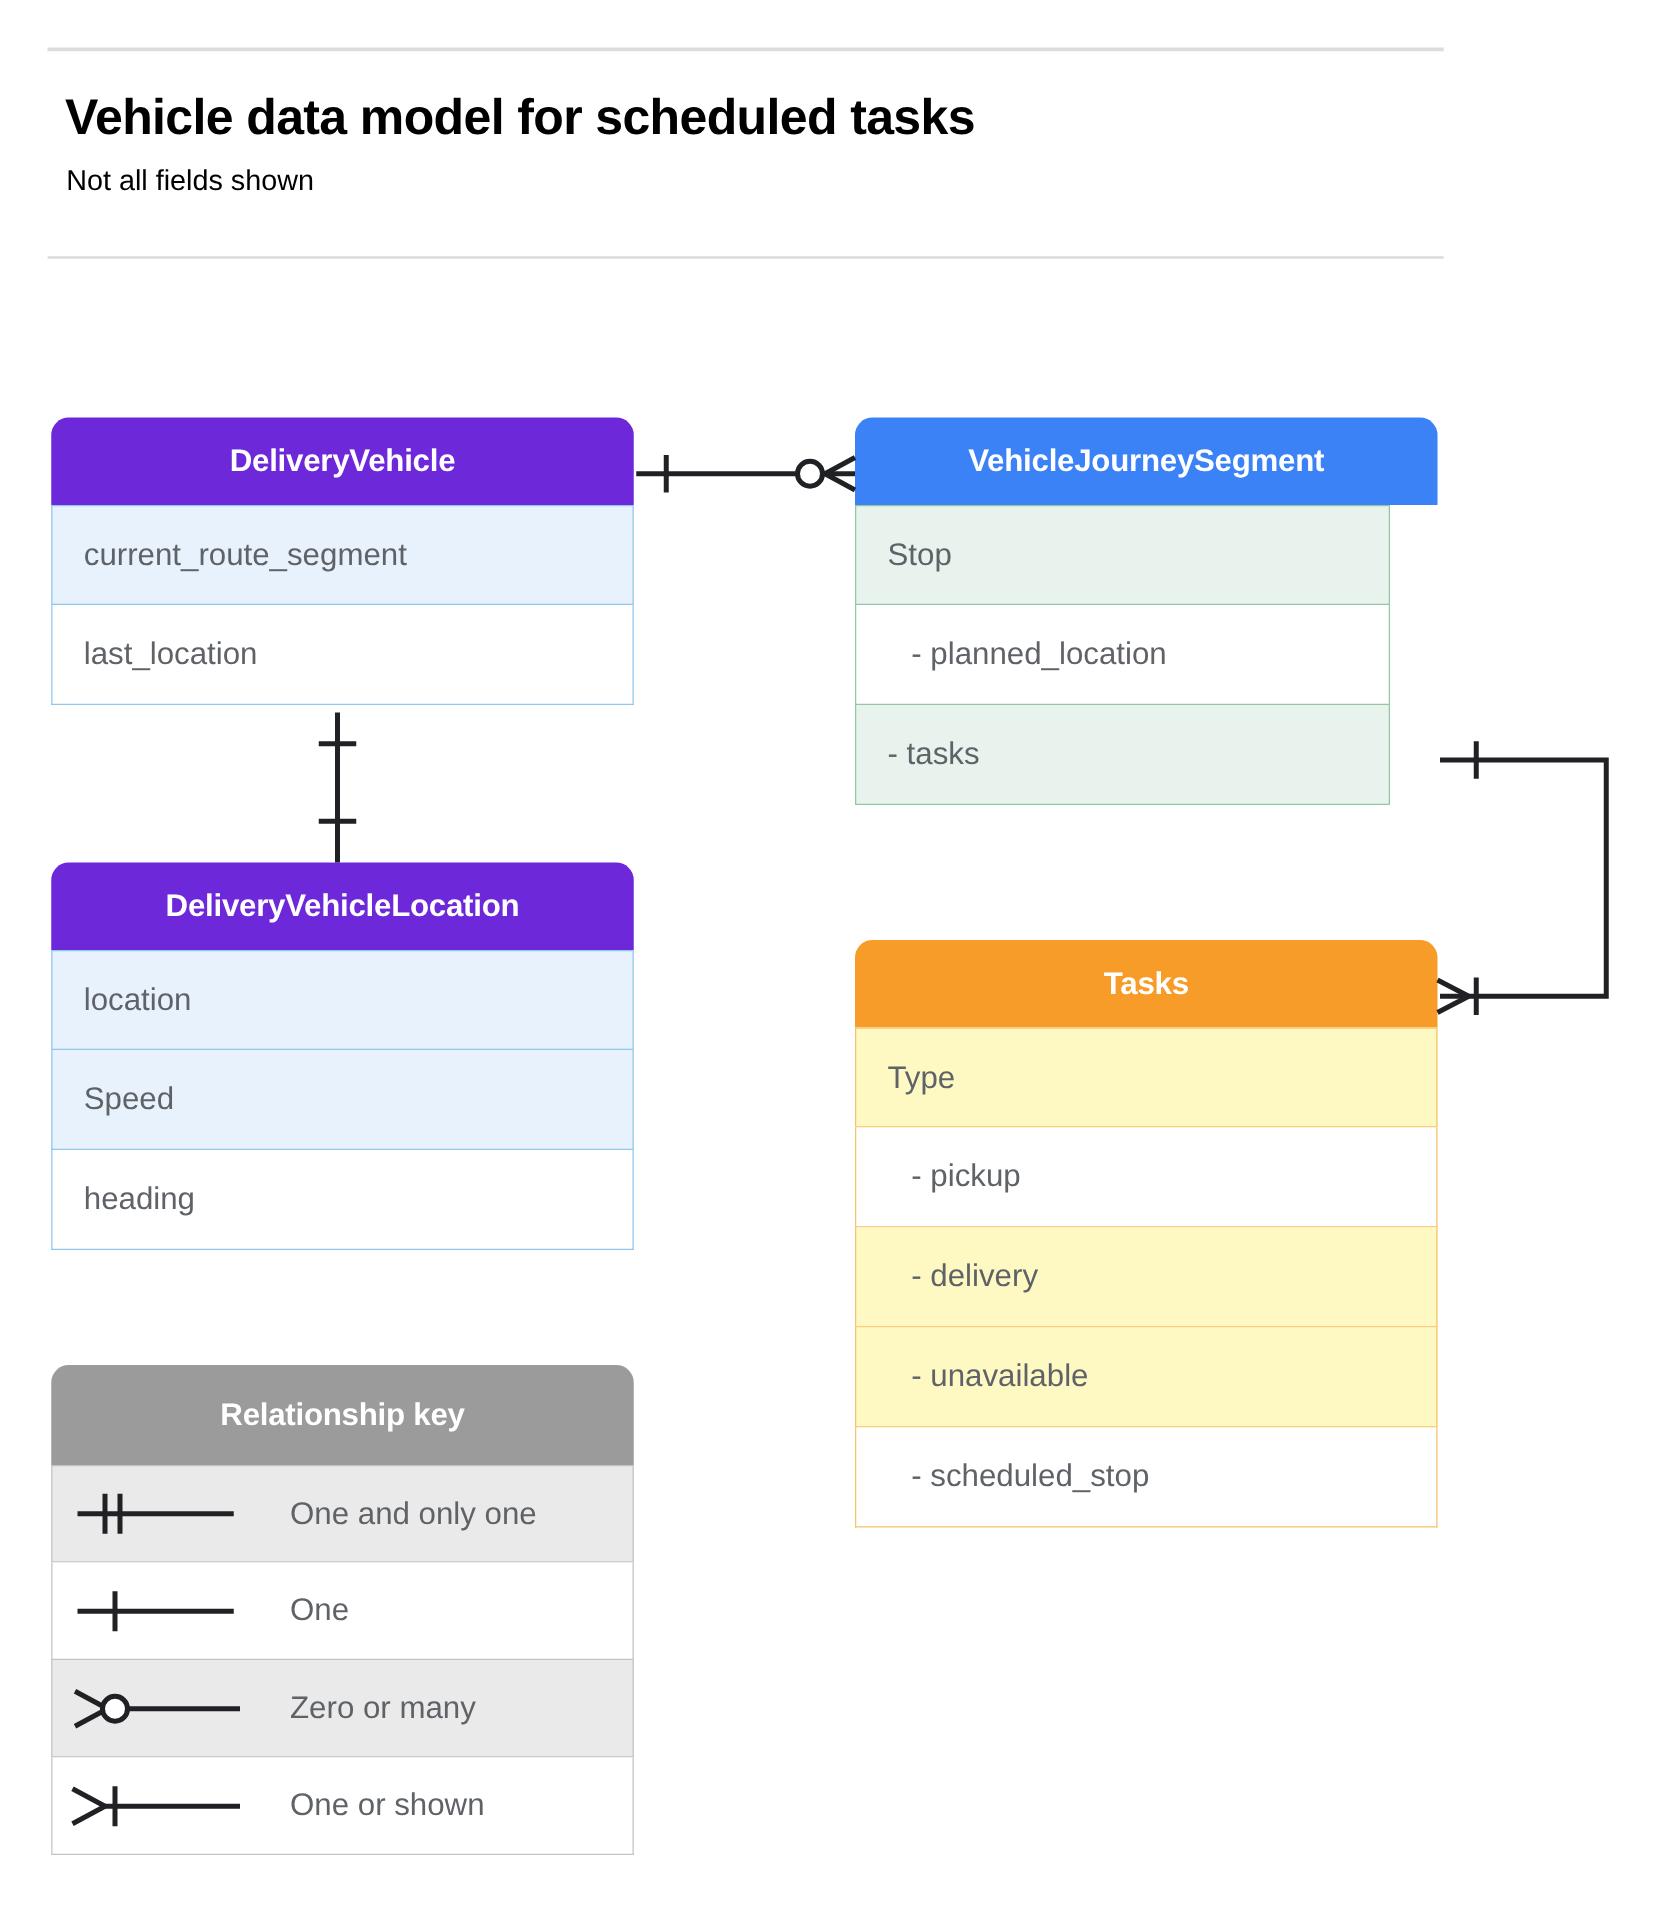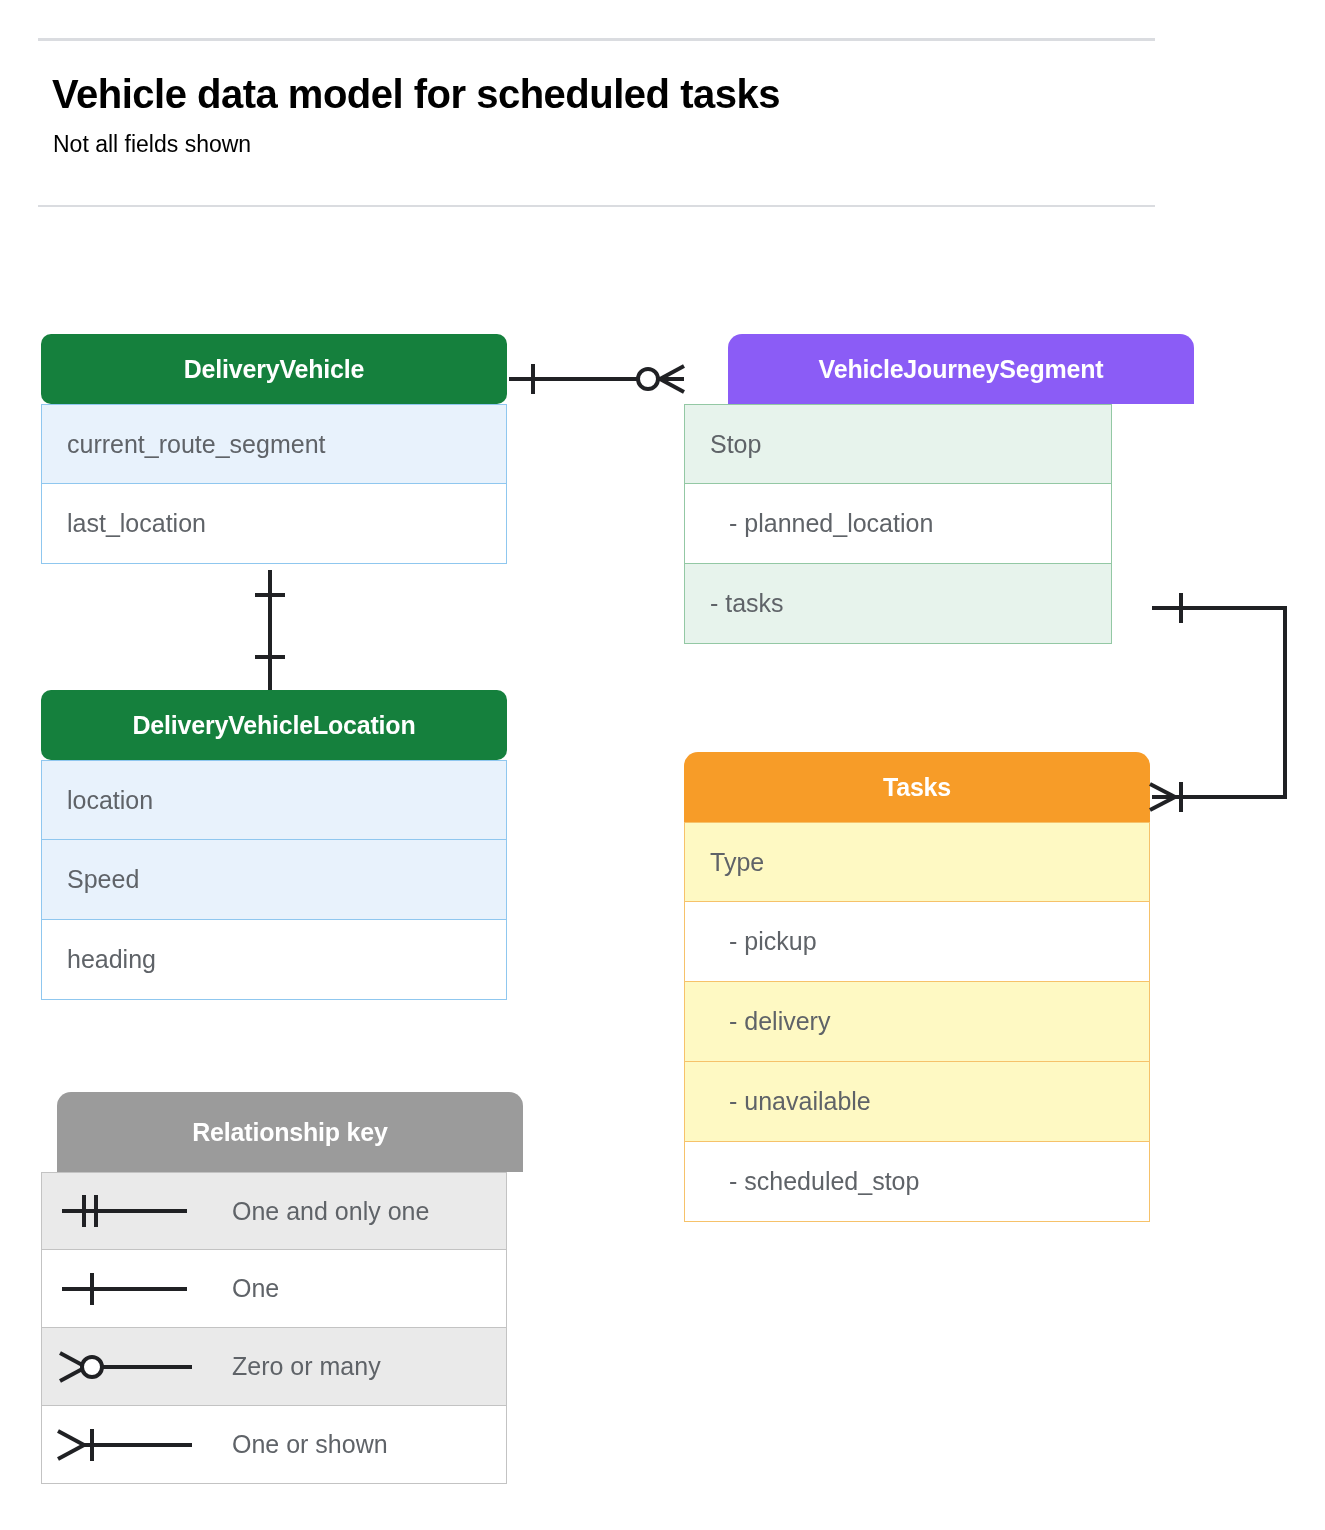--- a/index.html
+++ b/index.html
@@ -73,27 +73,27 @@
     color: #5f6368;
     padding-left: 25px;
     border-style: solid;
     border-width: 0 1.5px 1.5px 1.5px;
   }
   .entity-row:first-child {
     border-top-width: 1.5px;
   }
 
   
-  .theme-blue .entity-header { background: #15803d; border-radius: 10px; }
+  .theme-blue .entity-header { background: #6d28d9; }
   .theme-blue .entity-row { border-color: #8fc7ef; }
   .theme-blue .entity-row.alt { background: #e8f2fc; }
   .theme-blue .entity-row.plain { background: #ffffff; }
 
   
-  .theme-green .entity-header { background: #8b5cf6; margin-left: 44px; }
+  .theme-green .entity-header { background: #3b82f6; }
   .theme-green .entity-row { border-color: #93c8a4; }
   .theme-green .entity-row.alt { background: #e7f3ec; }
   .theme-green .entity-row.plain { background: #ffffff; }
 
   
   .theme-orange .entity-header { background: #f79c28; }
   .theme-orange .entity-row { border-color: #f6c26a; }
   .theme-orange .entity-row.alt { background: #fef9c3; }
   .theme-orange .entity-row.plain { background: #ffffff; }
 
@@ -114,21 +114,21 @@
 
   #entity-delivery-vehicle-location { left: 41px; top: 690px; width: 466px; }
   #entity-delivery-vehicle-location .entity-header { height: 70px; width: 466px; }
   #entity-delivery-vehicle-location .entity-row { height: 80px; width: 466px; }
 
   #entity-tasks { left: 684px; top: 752px; width: 466px; }
   #entity-tasks .entity-header { height: 70px; width: 466px; }
   #entity-tasks .entity-row { height: 80px; width: 466px; }
 
   #relationship-key { left: 41px; top: 1092px; width: 466px; }
-  #relationship-key .entity-header { height: 80px; width: 466px; font-size: 25px; margin-left: 16px; }
+  #relationship-key .entity-header { height: 80px; width: 466px; font-size: 25px; }
   #relationship-key .entity-row { height: 78px; width: 466px; padding-left: 0; }
 
   
   .field-nested { padding-left: 44px; }
 
   
   .legend-symbol {
     width: 190px;
     height: 78px;
     flex: 0 0 190px;

